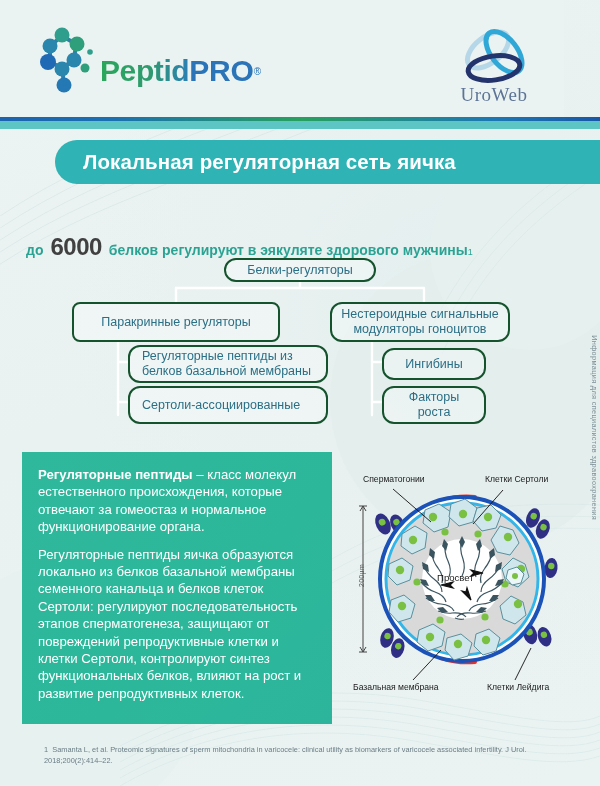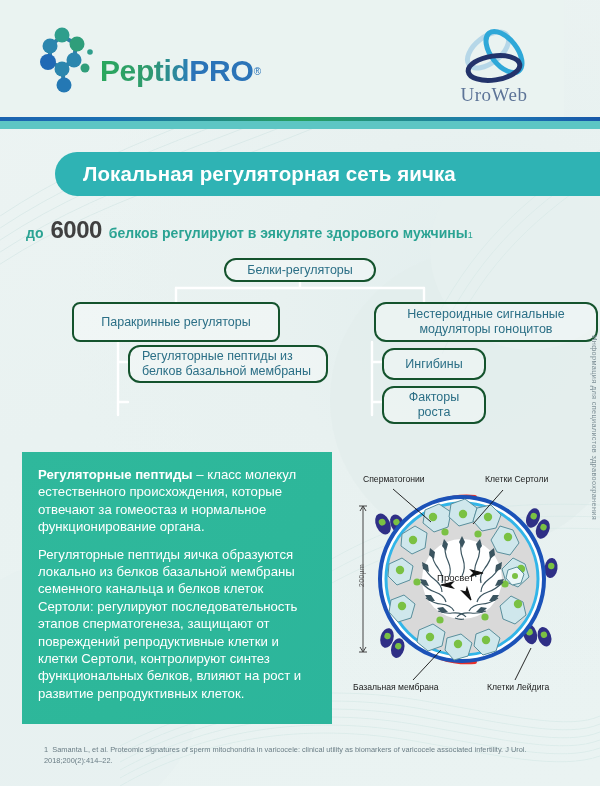--- a/index.html
+++ b/index.html
@@ -34,28 +34,28 @@
   .wordmark .reg{font-size:10px;color:#2b74b8;vertical-align:super;}
   .uroweb{position:absolute;right:22px;top:22px;width:96px;height:86px;}
   .uroweb-text{position:absolute;left:0;right:0;bottom:2px;text-align:center;
     font-family:"Liberation Serif", serif;font-size:19px;color:#2e4a7a;opacity:.75;letter-spacing:.5px;}
 
   .rule-grad{position:absolute;left:0;top:117px;width:600px;height:4px;z-index:3;
     background:linear-gradient(90deg,#1c63b0 0%,#1a6fb3 18%,#27a05f 50%,#1c78b4 82%,#1857a8 100%);}
   .rule-teal{position:absolute;left:0;top:121px;width:600px;height:8px;z-index:3;background:#5dc6c4;}
 
   
-  .title-banner{position:absolute;left:55px;top:152px;width:545px;height:44px;z-index:4;
+  .title-banner{position:absolute;left:55px;top:140px;width:545px;height:44px;z-index:4;
     background:#2fb3b4;border-top-left-radius:22px;border-bottom-left-radius:22px;
     display:flex;align-items:center;}
   .title-banner .tb-text{color:#ffffff;font-size:20.5px;font-weight:bold;
     margin-left:28px;letter-spacing:.1px;white-space:nowrap;}
 
   
-  .stat{position:absolute;left:26px;top:216px;width:560px;z-index:4;
+  .stat{position:absolute;left:26px;top:233px;width:560px;z-index:4;
     display:flex;align-items:baseline;white-space:nowrap;}
   .stat .s-pre{color:#2aa393;font-size:14px;font-weight:bold;}
   .stat .s-num{color:#404040;font-size:24px;font-weight:bold;margin:0 7px;letter-spacing:-.5px;}
   .stat .s-post{color:#2aa393;font-size:14px;font-weight:bold;}
   .stat .s-sup{color:#2aa393;font-size:9px;vertical-align:super;}
 
   
   .tree{position:absolute;left:0;top:250px;width:600px;height:195px;z-index:4;}
   .node{position:absolute;box-sizing:border-box;
     border:2px solid #14532d;border-radius:12px;
@@ -205,28 +205,31 @@
     </svg>
 
     <div class="node" style="left:224px;top:8px;width:152px;height:24px;">
       <span>Белки-регуляторы</span>
     </div>
 
     <div class="node" style="left:72px;top:52px;width:208px;height:40px;border-radius:8px;">
       <span>Паракринные регуляторы</span>
     </div>
 
-    <div class="node" style="left:330px;top:52px;width:224px;height:40px;margin-left:44px;">
+    <div class="node" style="left:330px;top:52px;width:180px;height:40px;">
       <span>Нестероидные сигнальные модуляторы гоноцитов</span>
     </div>
 
     <div class="node left-align" style="left:128px;top:95px;width:200px;height:38px;padding-left:12px;">
       <span>Регуляторные пептиды из белков базальной мембраны</span>
     </div>
 
+    <div class="node left-align" style="left:128px;top:136px;width:200px;height:38px;padding-left:12px;">
+      <span>Сертоли-ассоциированные</span>
+    </div>
 
     <div class="node" style="left:382px;top:98px;width:104px;height:32px;">
       <span>Ингибины</span>
     </div>
 
     <div class="node" style="left:382px;top:136px;width:104px;height:38px;">
       <span>Факторы роста</span>
     </div>
   </div>
 

